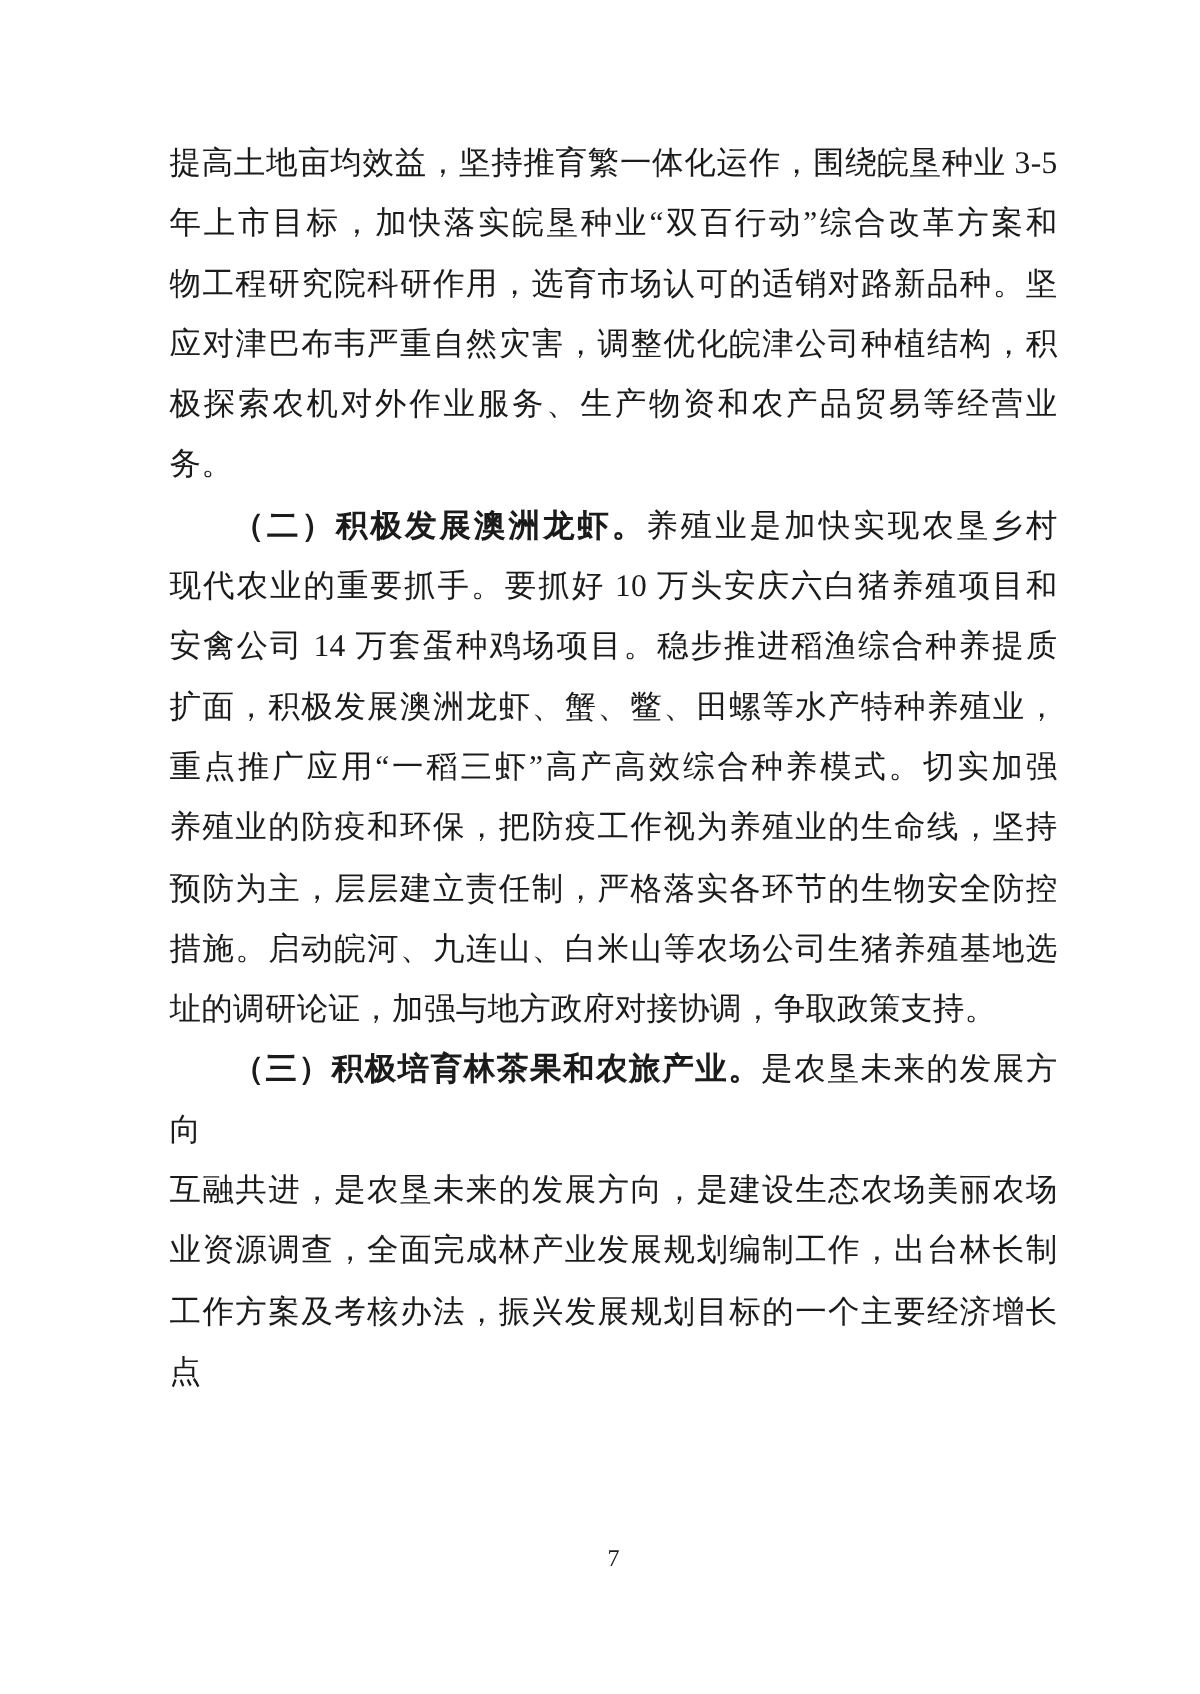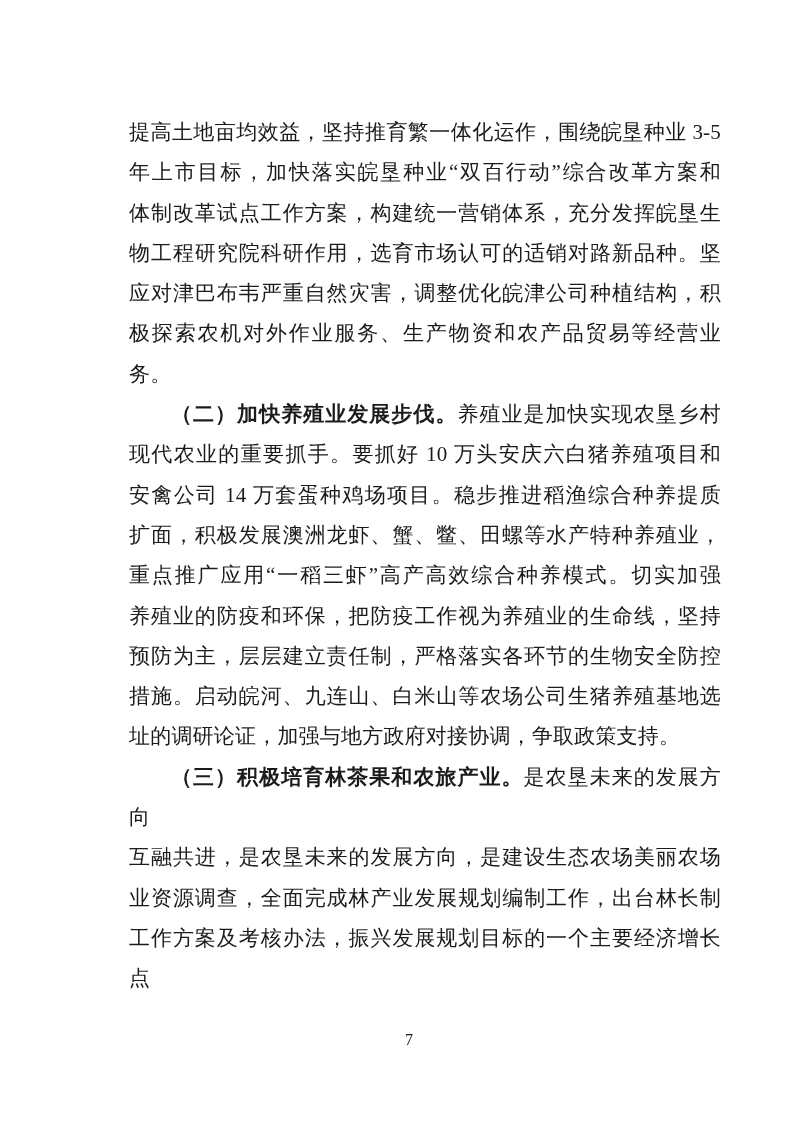--- a/index.html
+++ b/index.html
@@ -12,23 +12,22 @@
     width: 800px;
     height: 1129px;
     background: #ffffff;
     overflow: hidden;
     font-family: "Liberation Serif", "DejaVu Serif", serif;
     color: #1b1b1b;
   }
   .doc-body {
     position: absolute;
     left: 113px;
-    top: 112px;
+    top: 88px;
     width: 592px;
-    margin-left: 16px;
   }
   .line {
     font-size: 21px;
     line-height: 40.3px;
     letter-spacing: 0.2px;
     text-align: justify;
     text-align-last: justify;
     text-justify: inter-character;
     white-space: normal;
   }
@@ -53,28 +52,27 @@
   }
 </style>
 </head>
 <body>
 
 <div class="page">
   <div class="doc-body">
       <div>
         <div class="line"><span class="seg">提高土地亩均效益，坚持推育繁一体化运作，围绕皖垦种业 3-5</span></div>
         <div class="line"><span class="seg">年上市目标，加快落实皖垦种业“双百行动”综合改革方案和</span></div>
-        <div class="line"><span class="seg">体制改革试点工作方案，构建统一营销体系，充分发挥皖垦生</span></div>
         <div class="line"><span class="seg">物工程研究院科研作用，选育市场认可的适销对路新品种。坚</span></div>
         <div class="line"><span class="seg">应对津巴布韦严重自然灾害，调整优化皖津公司种植结构，积</span></div>
         <div class="line"><span class="seg">极探索农机对外作业服务、生产物资和农产品贸易等经营业</span></div>
         <div class="line last"><span class="seg">务。</span></div>
       </div>
       <div>
-        <div class="line indent"><span class="seg bold">（二）加快养殖业发展步伐。</span><span class="seg">养殖业是加快实现农垦乡村</span></div>
+        <div class="line indent"><span class="seg bold">（二）积极发展澳洲龙虾。</span><span class="seg">养殖业是加快实现农垦乡村</span></div>
         <div class="line"><span class="seg">现代农业的重要抓手。要抓好 10 万头安庆六白猪养殖项目和</span></div>
         <div class="line"><span class="seg">安禽公司 14 万套蛋种鸡场项目。稳步推进稻渔综合种养提质</span></div>
         <div class="line"><span class="seg">扩面，积极发展澳洲龙虾、蟹、鳖、田螺等水产特种养殖业，</span></div>
         <div class="line"><span class="seg">重点推广应用“一稻三虾”高产高效综合种养模式。切实加强</span></div>
         <div class="line"><span class="seg">养殖业的防疫和环保，把防疫工作视为养殖业的生命线，坚持</span></div>
         <div class="line"><span class="seg">预防为主，层层建立责任制，严格落实各环节的生物安全防控</span></div>
         <div class="line"><span class="seg">措施。启动皖河、九连山、白米山等农场公司生猪养殖基地选</span></div>
         <div class="line last"><span class="seg">址的调研论证，加强与地方政府对接协调，争取政策支持。</span></div>
       </div>
       <div>

